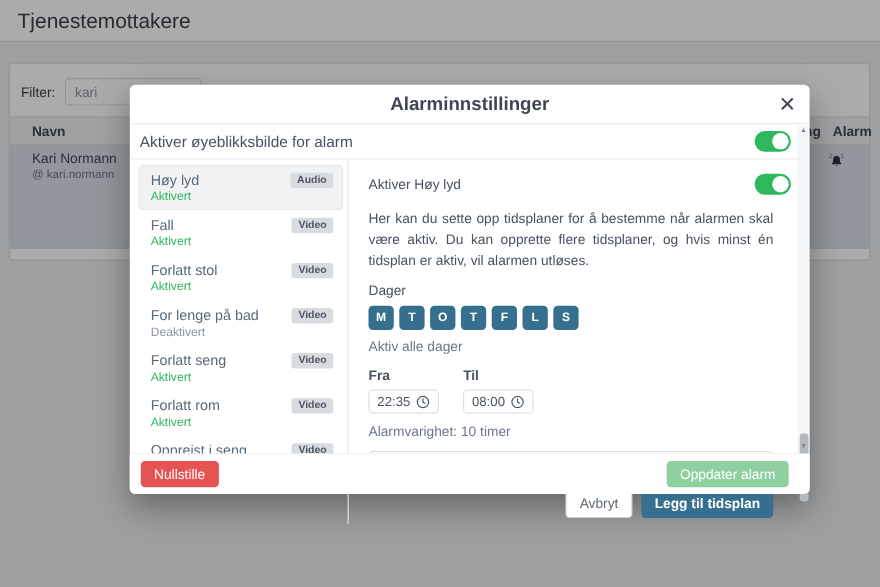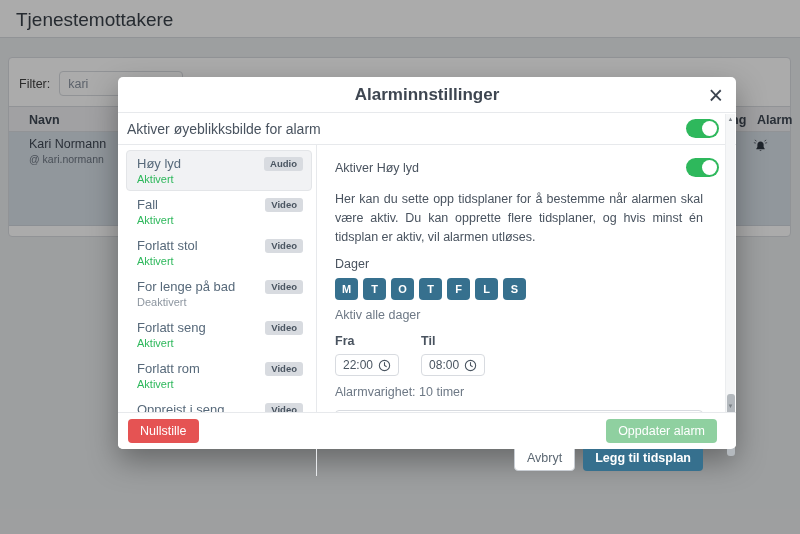--- a/index.html
+++ b/index.html
@@ -199,21 +199,21 @@
           <span class="day-btn">T</span>
           <span class="day-btn">F</span>
           <span class="day-btn">L</span>
           <span class="day-btn">S</span>
         </div>
         <div class="all-days">Aktiv alle dager</div>
         <div class="fromtil">
           <div>
             <div class="ft-label">Fra</div>
             <div class="time-box">
-              <span>22:00</span>
+              <span>22:35</span>
               <svg class="clock-icon" viewBox="0 0 24 24" fill="none" stroke="currentColor" stroke-width="2">
                 <circle cx="12" cy="12" r="9.5"></circle>
                   <path d="M12 6.5V12l3.2 2" stroke-linecap="round"></path>
               </svg>
             </div>
           </div>
           <div>
             <div class="ft-label">Til</div>
             <div class="time-box">
               <span>08:00</span>

